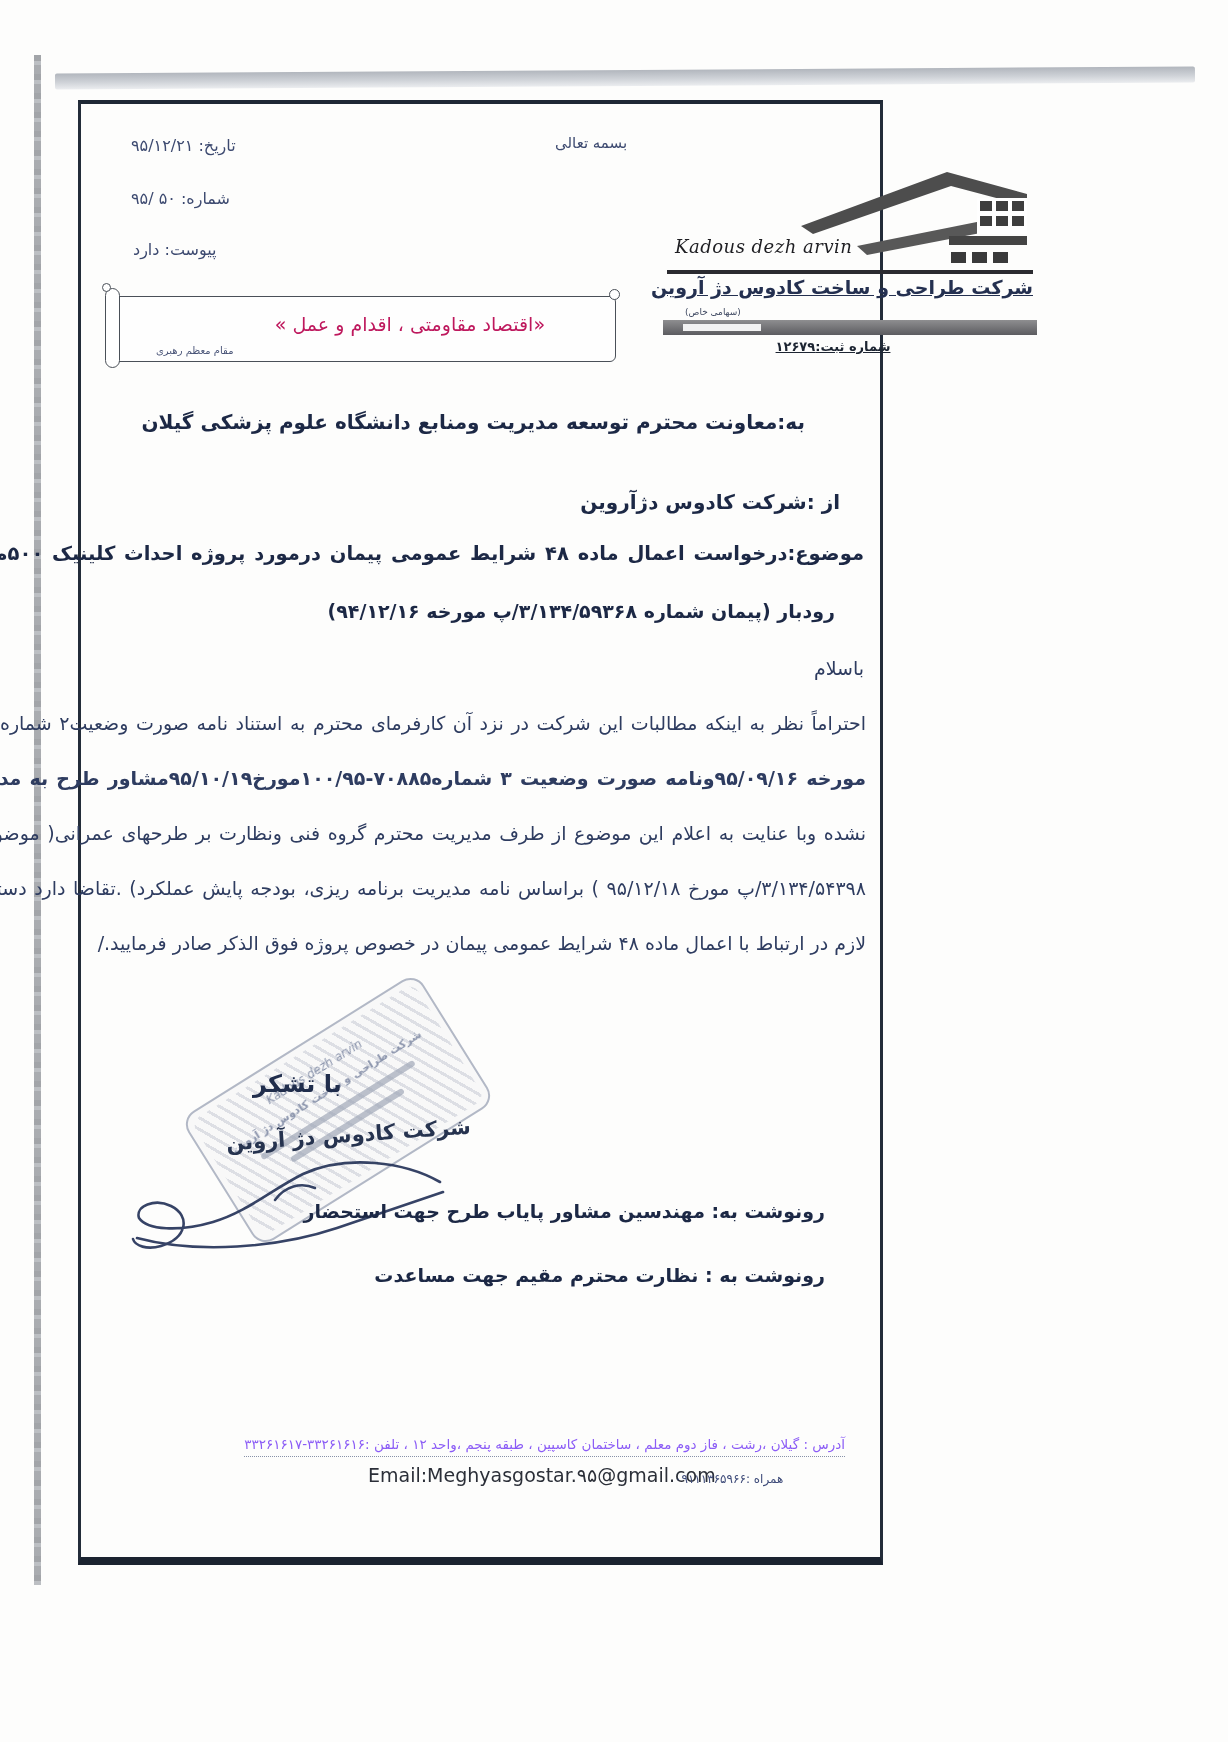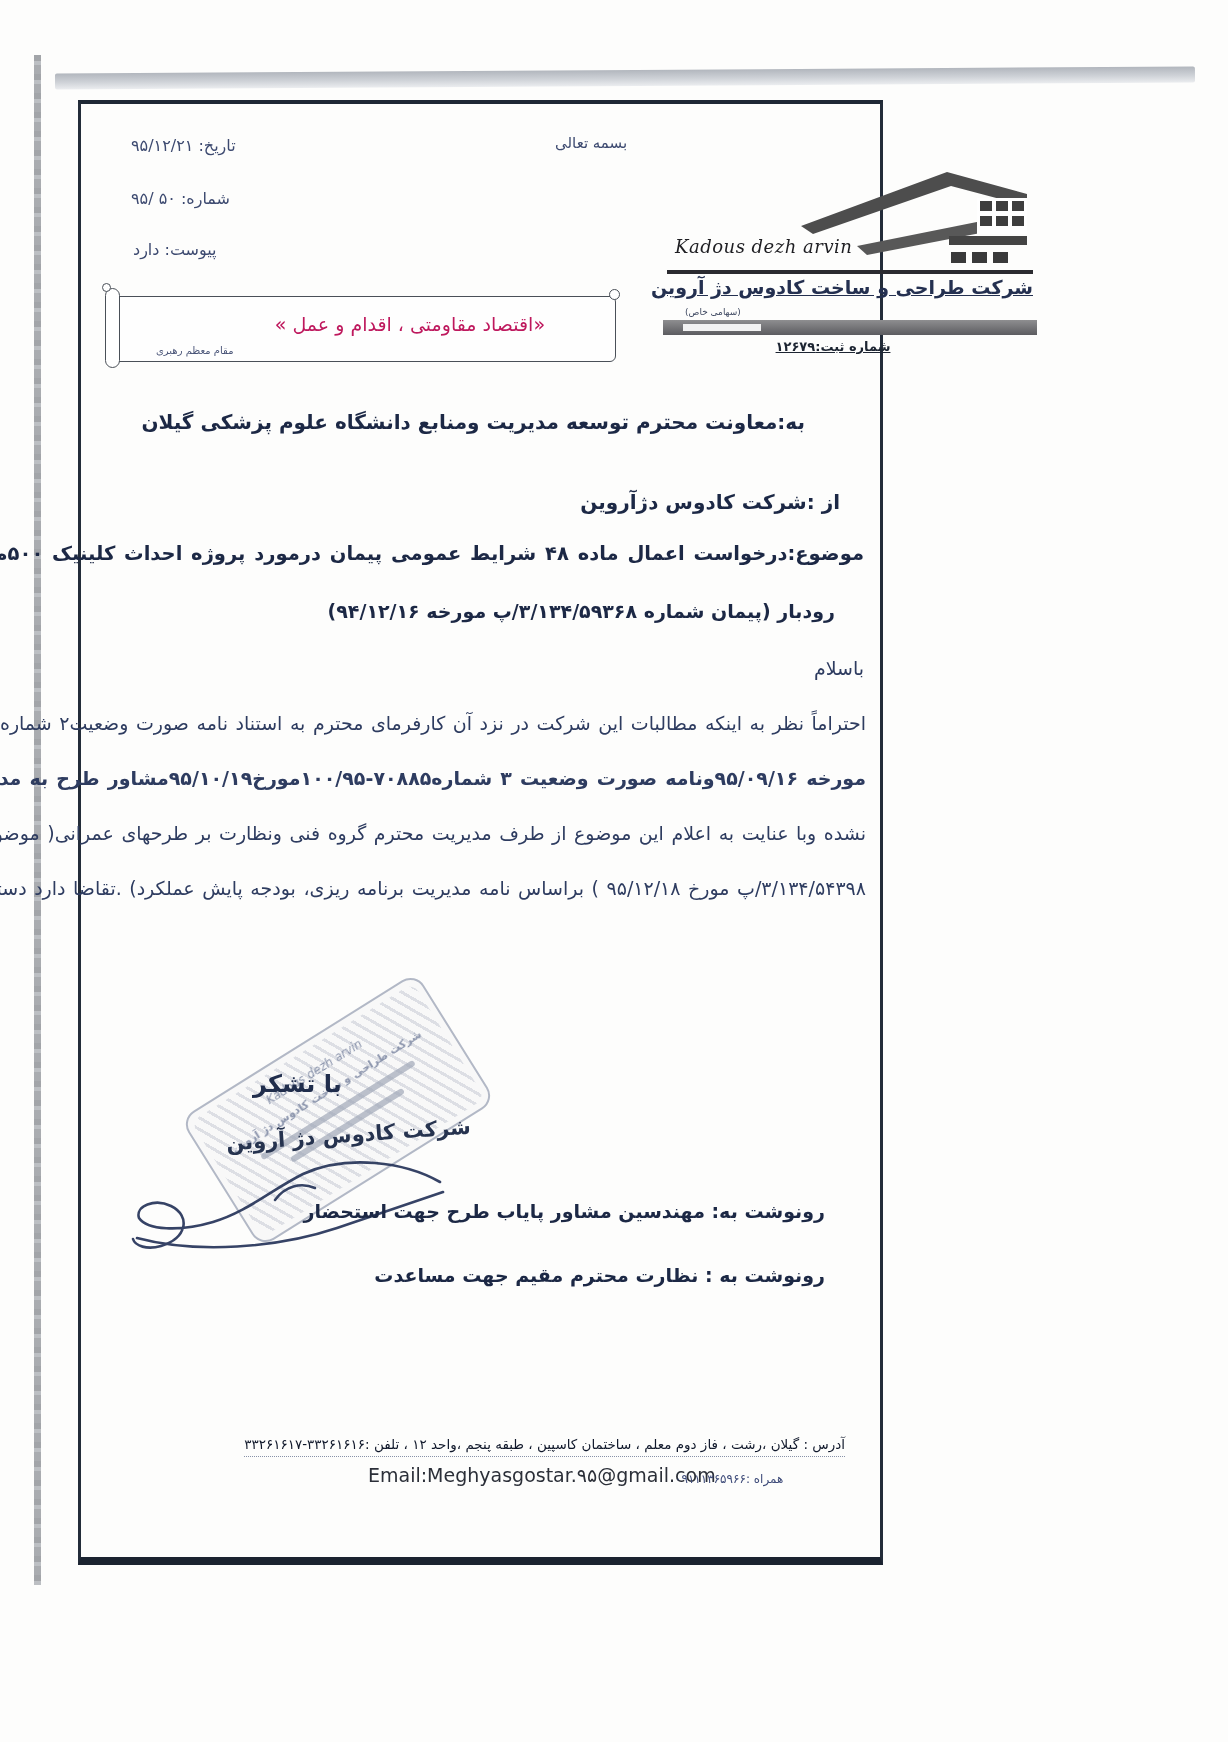--- a/index.html
+++ b/index.html
@@ -73,21 +73,21 @@
   .stamp-l1 { margin-top:22px; font-size:12px; font-style:italic; }
   .stamp-l2 { margin-top:10px; font-size:11px; font-weight:bold; }
   .stamp-bar { position:relative; margin:12px auto 0; height:6px; border-radius:3px;
     background:#8b94a8; opacity:.65; }
   .thanks { left:172px; top:966px; font-size:24px; font-weight:bold; color:#202d4c; }
   .sig-name { left:60px; top:1022px; width:330px; font-size:21px; font-weight:bold;
     color:#26334f; transform:rotate(-4deg); letter-spacing:1px; white-space:nowrap; }
   .sig-svg { left:44px; top:1038px; }
 
   
-  .footer-address { right:35px; top:1332px; font-size:13.5px; color:#0f172a;
+  .footer-address { right:35px; top:1332px; font-size:13.5px; color:#8b5cf6;
     border-bottom:1.5px dotted #8892a8; padding-bottom:4px; white-space:nowrap; }
   .footer-email { left:287px; top:1360px; font-size:19px; color:#2b2f38;
     direction:ltr; white-space:nowrap; }
   .footer-mobile { left:594px; top:1368px; font-size:12px; color:#3f4c7a; white-space:nowrap; }
 </style>
 </head>
 <body>
 
 <div class="page">
 
@@ -139,20 +139,21 @@
     <div class="abs head-line ink-bold rtl" style="right:75px; top:306px;">به:معاونت محترم توسعه مدیریت ومنابع دانشگاه علوم پزشکی گیلان</div>
     <div class="abs head-line ink-bold rtl" style="right:40px; top:386px;">از :شرکت کادوس دژآروین</div>
     <div class="abs head-line ink-bold rtl" style="right:16px; top:438px; font-size:19.5px; word-spacing:2px;">موضوع:درخواست اعمال ماده ۴۸ شرایط عمومی پیمان درمورد پروژه احداث کلینیک ۵۰۰متر مربعی شهرستان</div>
     <div class="abs head-line ink-bold rtl" style="right:45px; top:496px; font-size:19px;">رودبار (پیمان شماره  ۳/۱۳۴/۵۹۳۶۸/پ مورخه ۹۴/۱۲/۱۶)</div>
     <div class="abs body-line rtl" style="right:16px; top:553px;">باسلام</div>
 
     <div class="abs body-line rtl" style="right:14px; top:608px; word-spacing:1.5px;">احتراماً نظر به اینکه مطالبات این شرکت در نزد آن کارفرمای محترم به استناد نامه صورت وضعیت۲ شماره ۶۹۸۲۴-۱۰۰/۹۵</div>
     <div class="abs body-line rtl" style="right:14px; top:663px; word-spacing:1.5px;font-weight:bold;">مورخه ۹۵/۰۹/۱۶ونامه صورت وضعیت ۳ شماره۷۰۸۸۵-۱۰۰/۹۵مورخ۹۵/۱۰/۱۹مشاور طرح به مدت پیش ازیک ماه پرداخت</div>
     <div class="abs body-line rtl" style="right:14px; top:718px; word-spacing:1.5px;">نشده وبا عنایت به اعلام این موضوع از طرف  مدیریت محترم گروه فنی ونظارت بر طرحهای عمرانی( موضوع نامه شماره</div>
     <div class="abs body-line rtl" style="right:14px; top:773px; word-spacing:1.5px;">۳/۱۳۴/۵۴۳۹۸/پ مورخ ۹۵/۱۲/۱۸ ) براساس نامه مدیریت برنامه ریزی، بودجه پایش عملکرد) .تقاضا دارد دستور مساعدت</div>
+    <div class="abs body-line rtl" style="right:14px; top:828px;">لازم در ارتباط با  اعمال ماده ۴۸ شرایط عمومی پیمان در خصوص پروژه فوق الذکر صادر فرمایید./</div>
 
     <div class="abs stamp">
       <span class="stamp-line stamp-l1">Kadous dezh arvin</span>
       <span class="stamp-line stamp-l2 rtl">شرکت طراحی و ساخت کادوس دژ آروین</span>
       <div class="stamp-bar" style="width:66%;"></div>
       <div class="stamp-bar" style="width:48%;"></div>
     </div>
     <div class="abs thanks rtl">با تشکر</div>
     <div class="abs sig-name rtl">شرکت کادوس دژ آروین</div>
     <svg class="abs sig-svg" width="330" height="115" viewBox="0 0 330 115">

